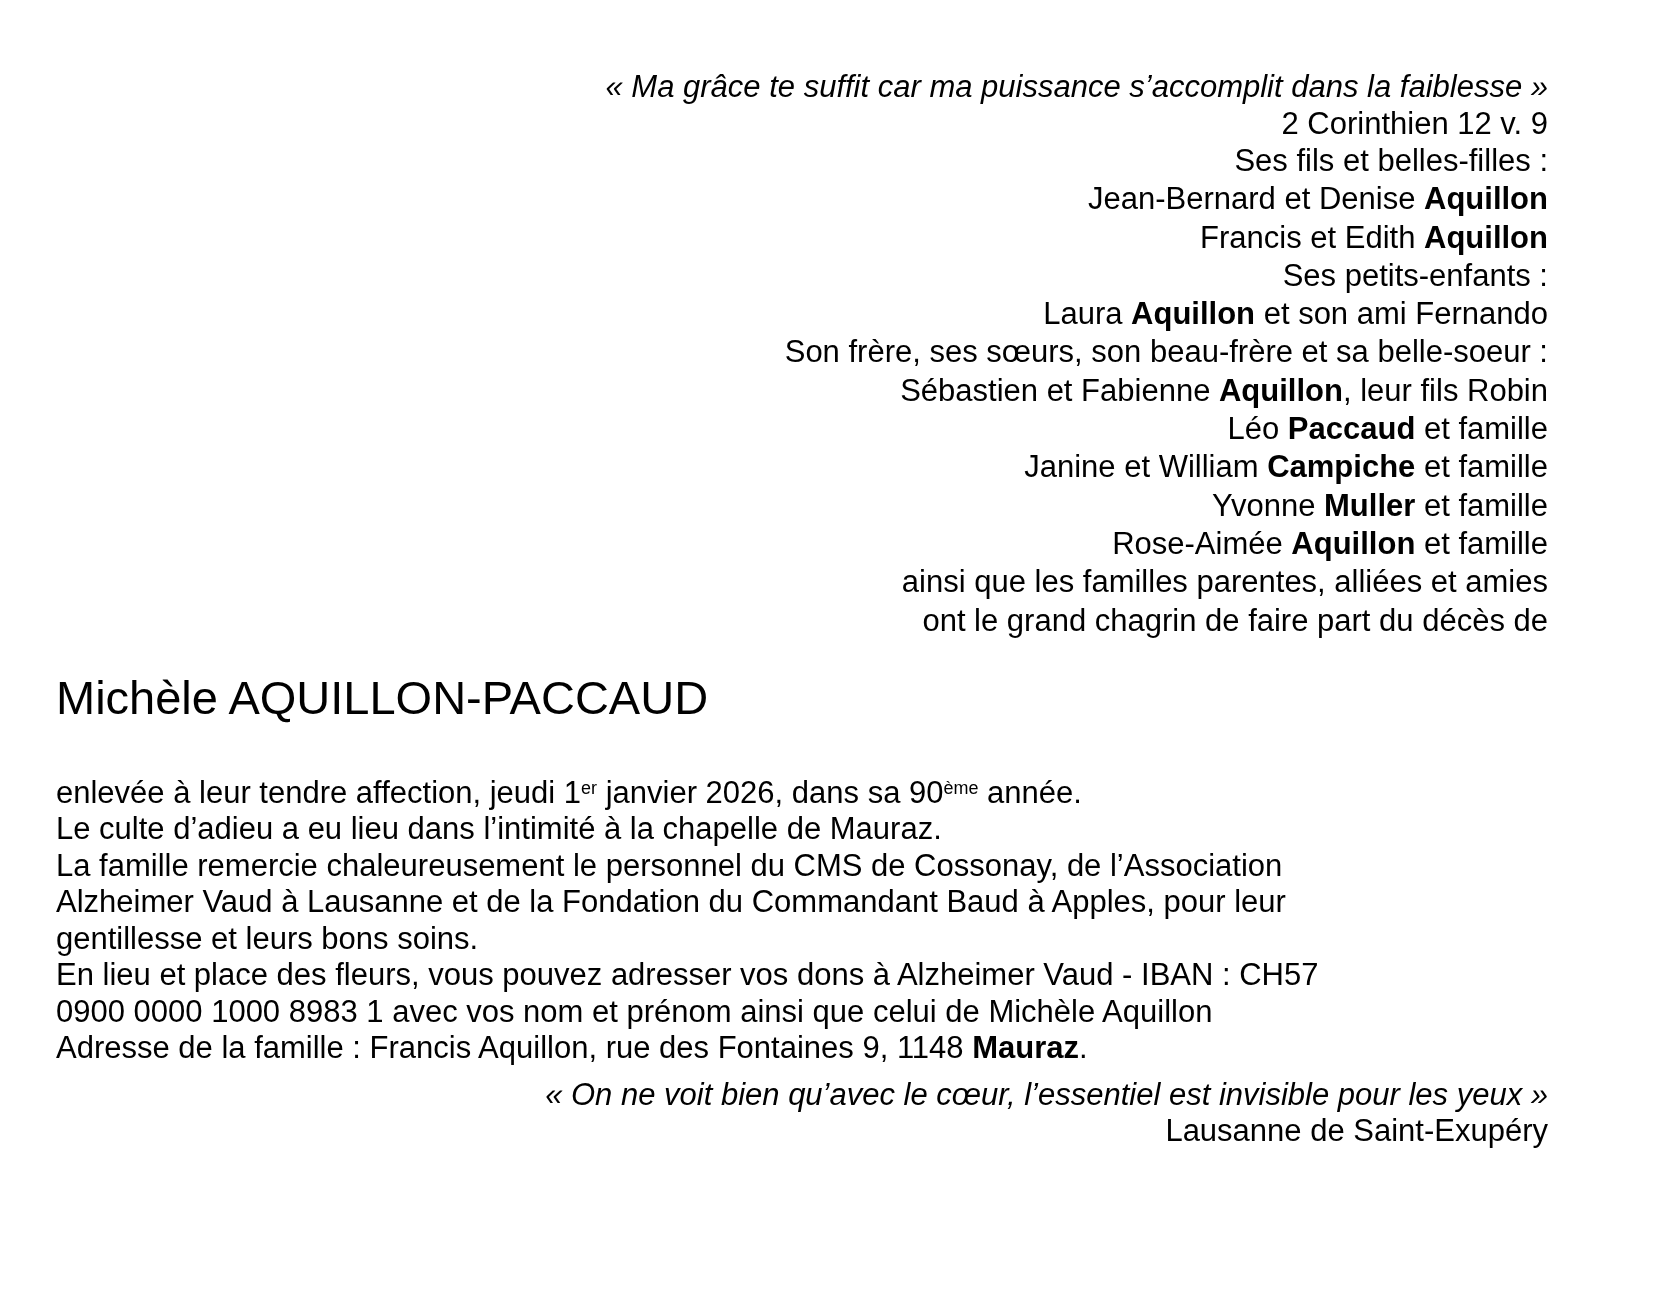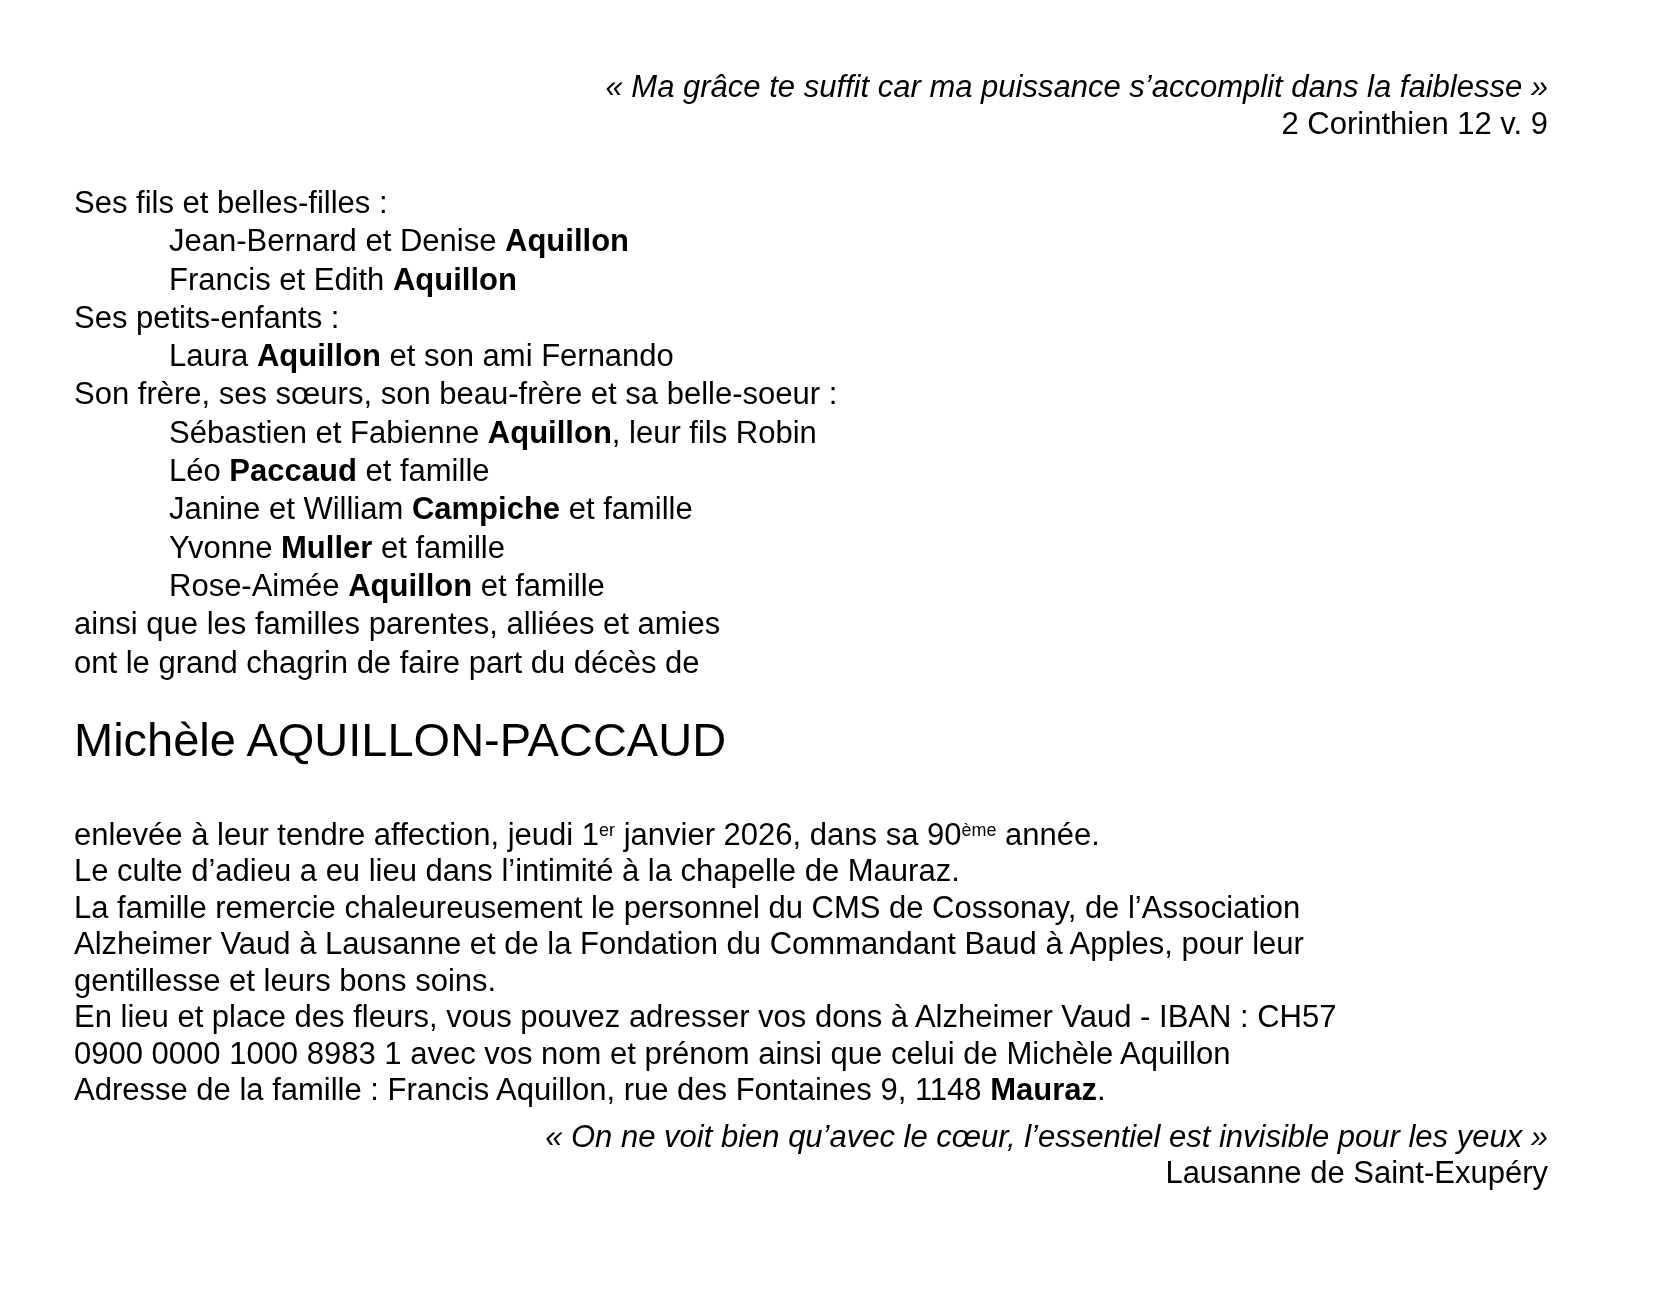--- a/index.html
+++ b/index.html
@@ -5,38 +5,37 @@
   html, body {
     margin: 0;
     padding: 0;
     background: #ffffff;
   }
   .page {
     position: relative;
     width: 1654px;
     height: 1300px;
     box-sizing: border-box;
-    padding: 68px 106px 0 74px;
+    padding: 68px 106px 0 56px;
     background: #ffffff;
     color: #000000;
     font-family: "Liberation Sans", "DejaVu Sans", sans-serif;
     font-size: 31px;
     overflow: hidden;
   }
   .epigraph {
     text-align: right;
     line-height: 37px;
   }
   .epigraph .quote {
     font-style: italic;
   }
   .family-list {
-    margin-top: 42px;
     line-height: 38.3px;
-    text-align: left;
+    text-align: right;
   }
   .line {
     white-space: nowrap;
   }
   .indent {
     padding-left: 95px;
   }
   .deceased-title {
     margin-top: 32px;
     text-align: left;

